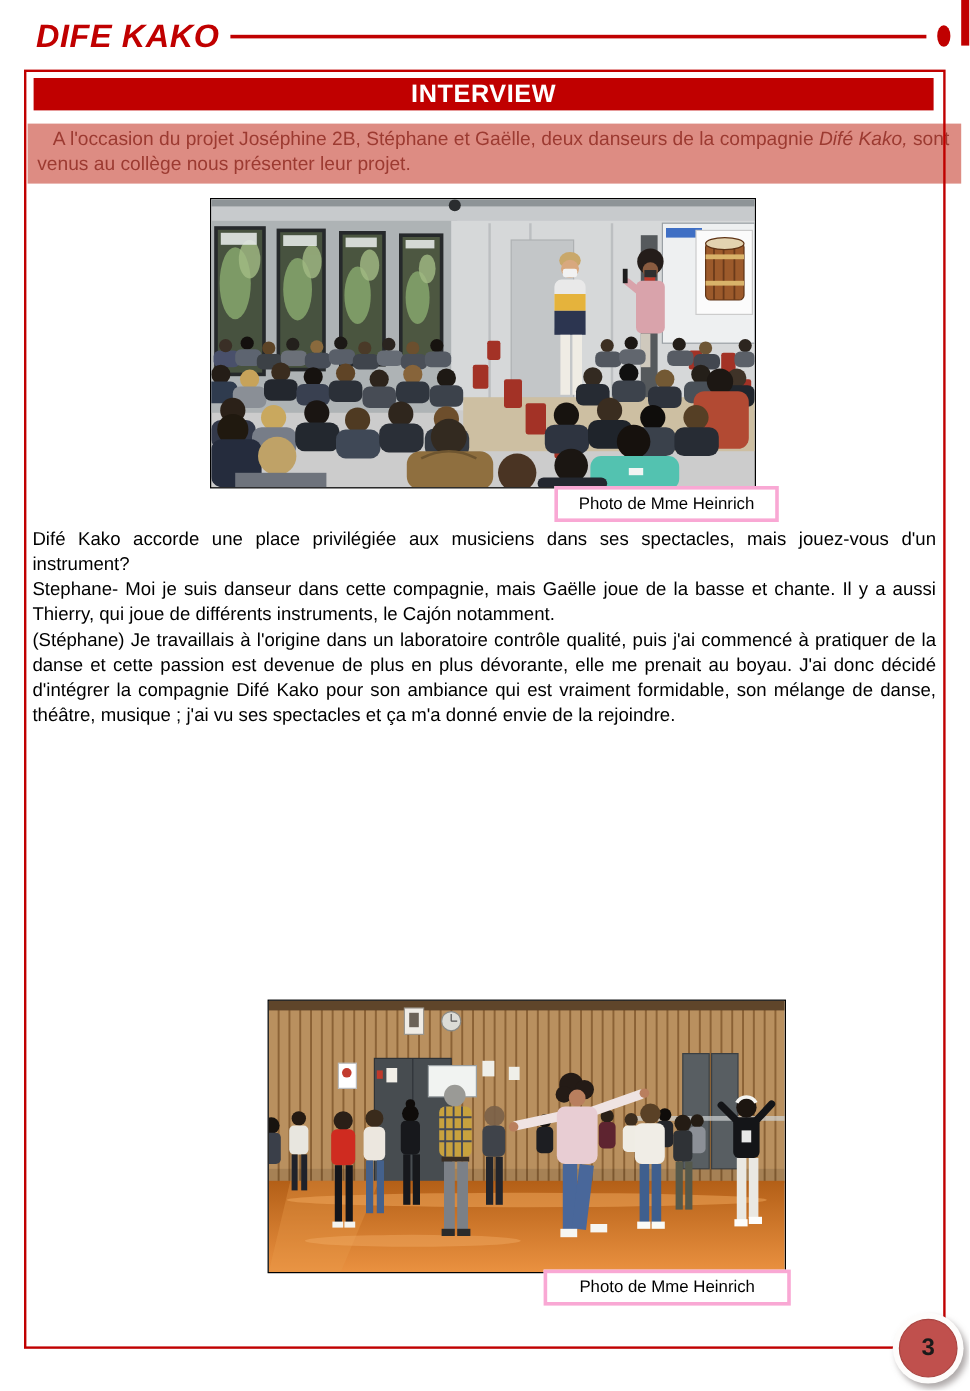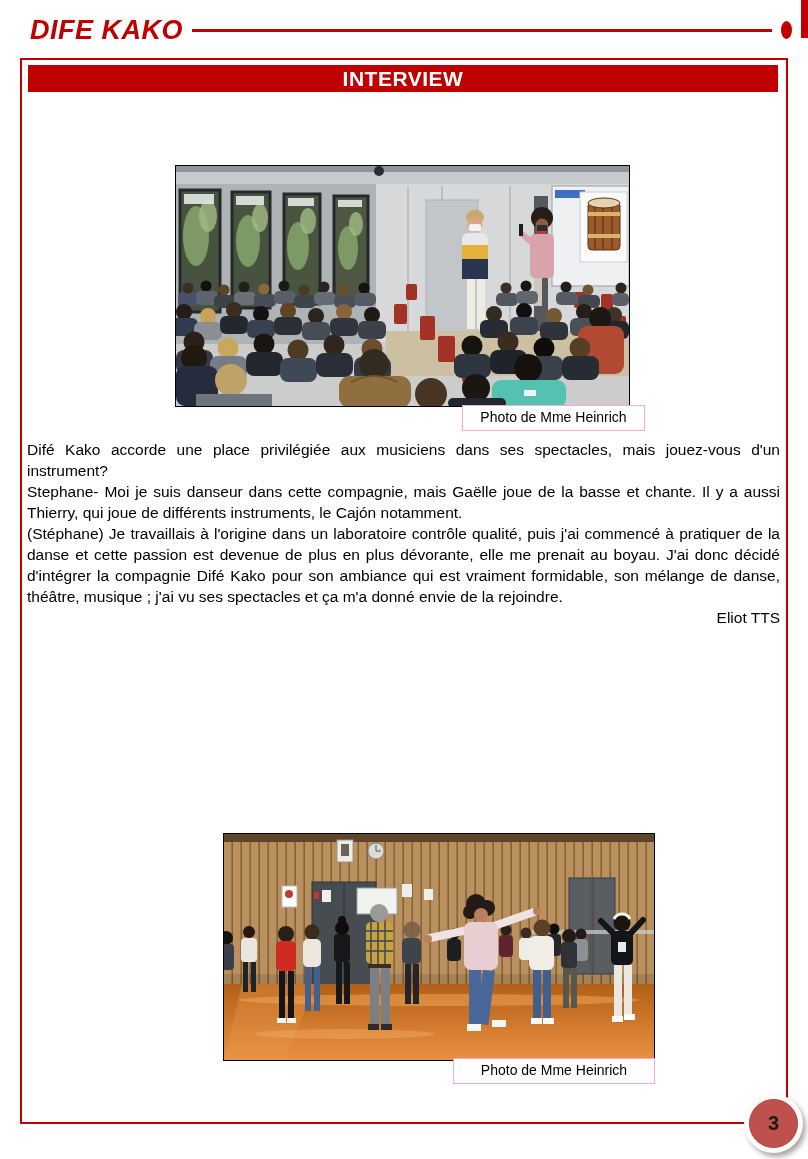--- a/index.html
+++ b/index.html
@@ -27,21 +27,21 @@
          font-size:16px;line-height:21px;padding:3px 10px 5px 8px;z-index:1;
          text-align:justify;}
   .intro p{margin:0;text-indent:13px;}
 
   
   .photo{position:absolute;border:1px solid #000;overflow:hidden;background:#ccc;z-index:1;}
   .photo1{left:155px;top:107px;width:453px;height:240px;}
   .photo2{left:203px;top:775px;width:430px;height:226px;}
   .photo svg{display:block;}
 
-  .caption{position:absolute;border:1px solid #f9a8d4;background:#fff;font-size:14px;
+  .caption{position:absolute;border:3px solid #f9a8d4;background:#fff;font-size:14px;
            text-align:center;line-height:23px;height:24px;z-index:2;}
   .caption1{left:442px;top:347px;width:181px;}
   .caption2{left:433px;top:1000px;width:200px;}
 
   
   .bodytext{position:absolute;left:7px;width:753px;top:381px;font-size:15.5px;
             line-height:21px;text-align:justify;z-index:1;}
   .bodytext p{margin:0;}
   .bodytext p.q{font-weight:normal;}
   .signature{text-align:right;}
@@ -63,20 +63,25 @@
     <span class="masthead-title">DIFE KAKO</span>
     <div class="masthead-rule"></div>
     <div class="masthead-dot"></div>
   </div>
   <div class="edge-bar"></div>
 
   <div class="content-box">
 
     <div class="section-banner">INTERVIEW</div>
 
+    <div class="intro">
+      <p><span>A l'occasion du projet Joséphine 2B, Stéphane et Gaëlle, deux danseurs de la compagnie</span>
+        <i>Difé Kako,</i>
+        <span>sont venus au collège nous présenter leur projet.</span></p>
+    </div>
 
     <div class="photo photo1">
       <svg width="453" height="240" viewBox="0 0 453 240">
 
         <rect x="0" y="0" width="453" height="26" fill="#c7cacc"></rect>
         <rect x="0" y="0" width="453" height="6" fill="#8e9497"></rect>
         <circle cx="203" cy="5" r="5" fill="#2a2d2f"></circle>
 
         <rect x="0" y="18" width="205" height="160" fill="#aeb3b5"></rect>
         <g stroke="#26292b" stroke-width="3">
@@ -259,21 +264,20 @@
         <circle cx="300" cy="222" r="14" fill="#1b1612"></circle>
           <rect x="272" y="232" width="58" height="10" rx="5" fill="#23272f"></rect>
       </svg>
     </div>
     <div class="caption caption1">Photo de Mme Heinrich</div>
 
     <div class="bodytext">
       <p class="q">Difé Kako accorde une place privilégiée aux musiciens dans ses spectacles, mais jouez-vous d'un instrument?</p>
       <p class="a">Stephane- Moi je suis danseur dans cette compagnie, mais Gaëlle joue de la basse et chante. Il y a aussi Thierry, qui joue de différents instruments, le Cajón notamment.</p>
       <p class="a">(Stéphane) Je travaillais à l'origine dans un laboratoire contrôle qualité, puis j'ai commencé à pratiquer de la danse et cette passion est devenue de plus en plus dévorante, elle me prenait au boyau. J'ai donc décidé d'intégrer la compagnie Difé Kako pour son ambiance qui est vraiment formidable, son mélange de danse, théâtre, musique ; j'ai vu ses spectacles et ça m'a donné envie de la rejoindre.</p>
-      <p class="a signature">Eliot TTS</p>
     </div>
 
     <div class="photo photo2">
       <svg width="430" height="226" viewBox="0 0 430 226">
         <defs>
           <pattern id="planks" width="9" height="20" patternUnits="userSpaceOnUse">
             <rect width="9" height="20" fill="#b9905f"></rect>
               <rect x="7.4" width="1.6" height="20" fill="#8a6135"></rect>
           </pattern>
           <linearGradient id="floorG" x1="0" y1="0" x2="0" y2="1">

